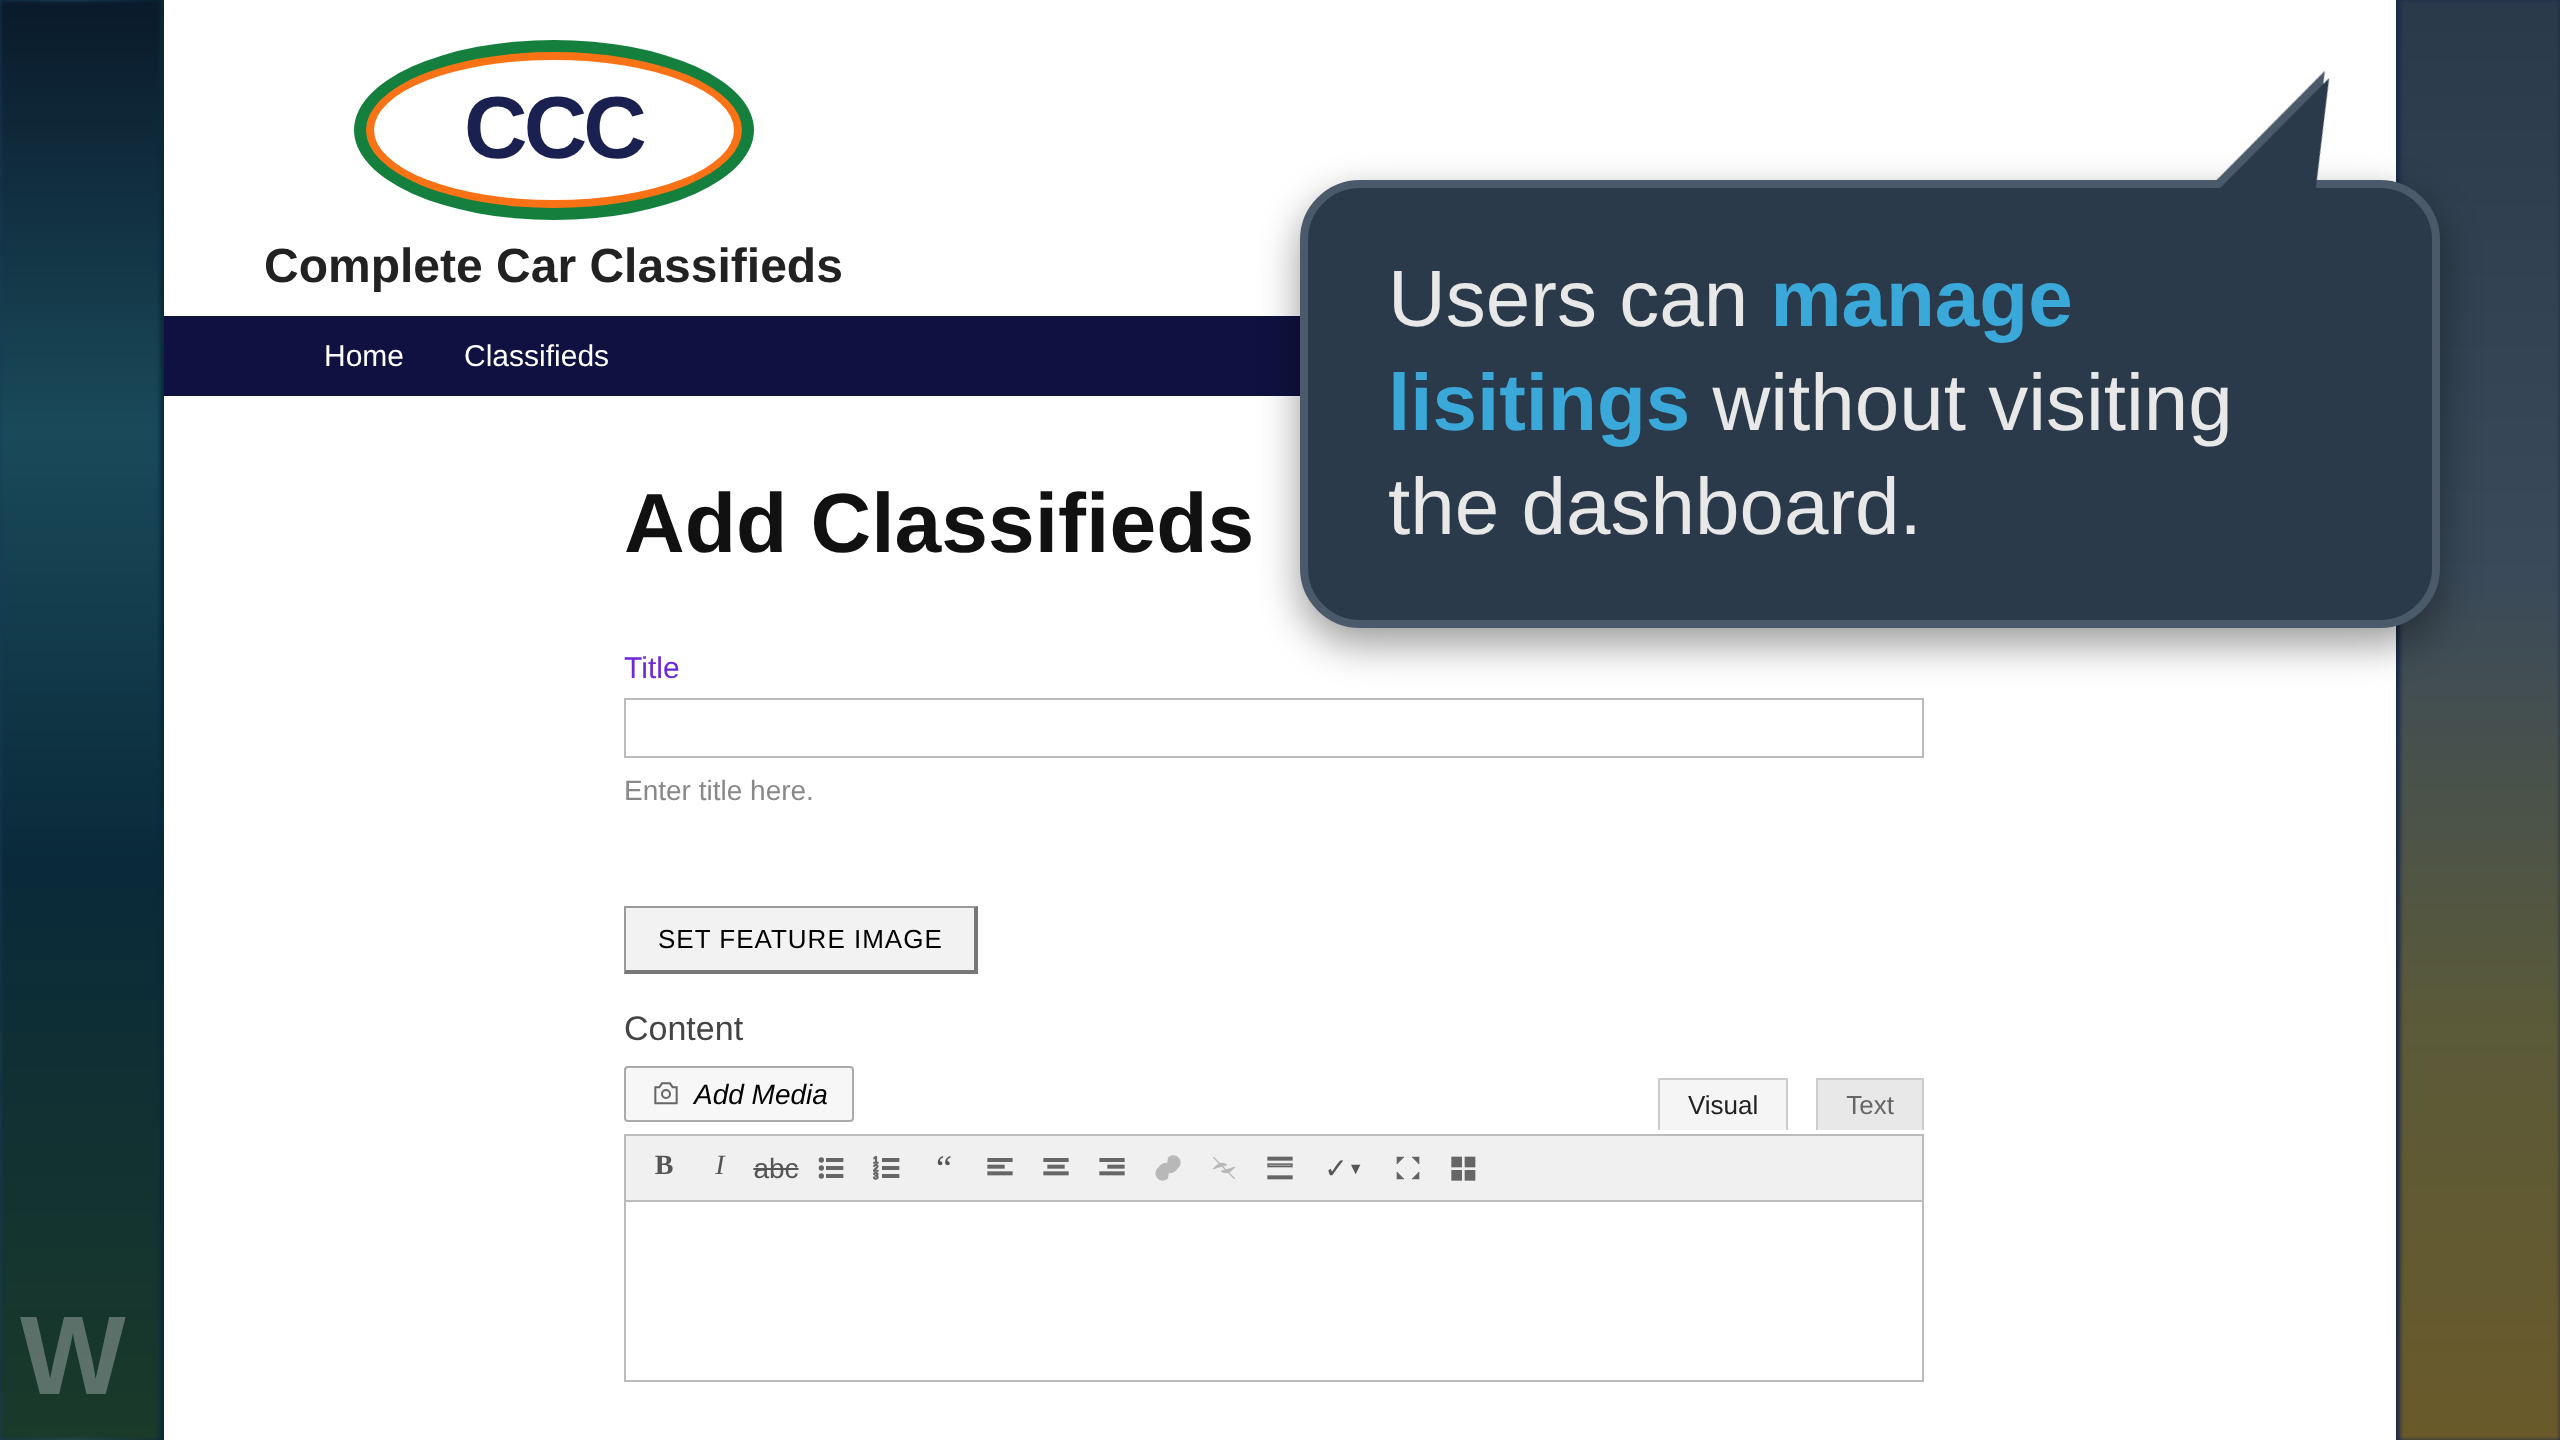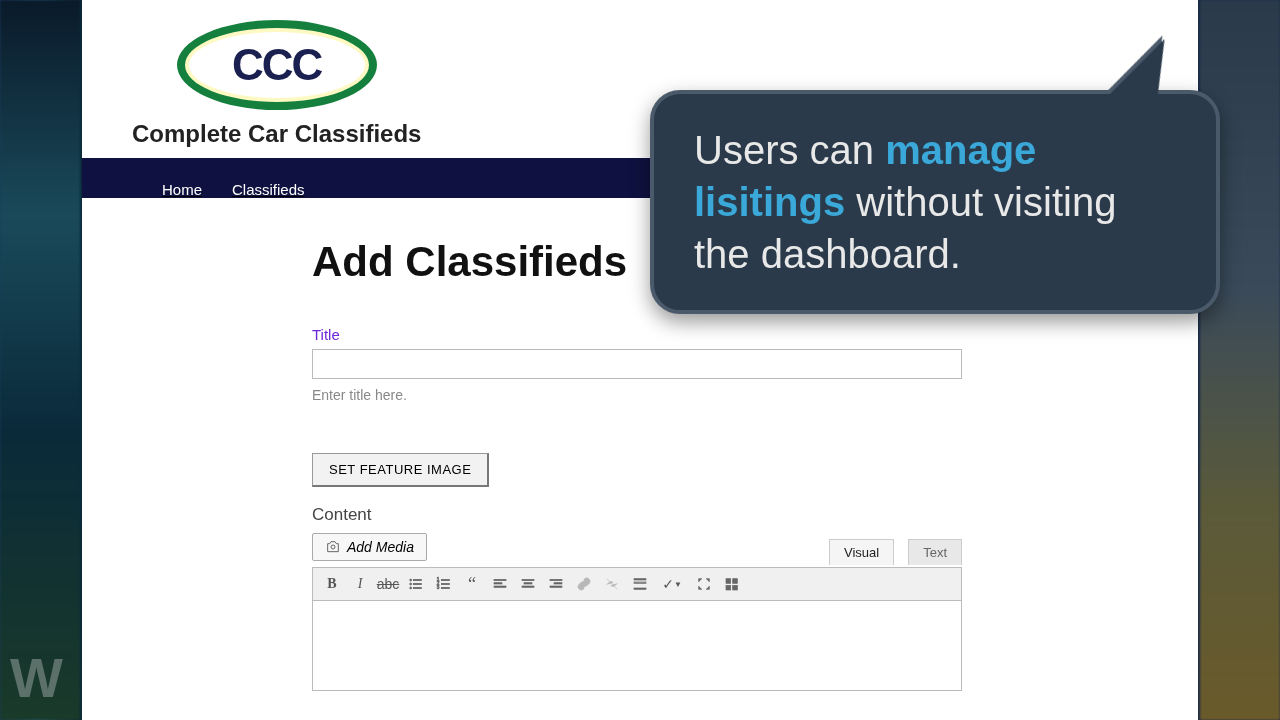--- a/index.html
+++ b/index.html
@@ -32,25 +32,25 @@
 
 .header {
   padding: 20px 50px 10px 50px;
   display: flex;
   align-items: flex-start;
   justify-content: space-between;
 }
 .logo-block { display: flex; flex-direction: column; align-items: center; }
 .logo-oval {
   width: 200px; height: 90px;
-  border: 8px solid #15803d;
+  border: 6px solid #15803d;
   border-radius: 50%;
   display: flex; align-items: center; justify-content: center;
   color: #fff;
-  background: #fef9c3;
+  background: #f97316;
   position: relative;
   text-decoration: underline;
 }
 .logo-oval::before {
   content: "";
   position: absolute;
   inset: 4px;
   background: #fff;
   border-radius: 50%;
 }
@@ -99,24 +99,23 @@
 }
 .search-box svg { width: 16px; height: 16px; stroke: #666; fill: none; stroke-width: 2; }
 .search-input {
   border: none; outline: none; flex: 1; font-size: 14px;
 }
 
 .navbar {
   background: #0f1240;
   height: 40px;
   display: flex;
-  align-items: flex-end;
+  align-items: center;
   padding: 0 80px;
   gap: 30px;
-  text-decoration: underline;
 }
 .navbar a {
   color: #fff;
   font-size: 15px;
   text-decoration: none;
 }
 
 .content {
   padding: 40px 230px 0 230px;
 }

